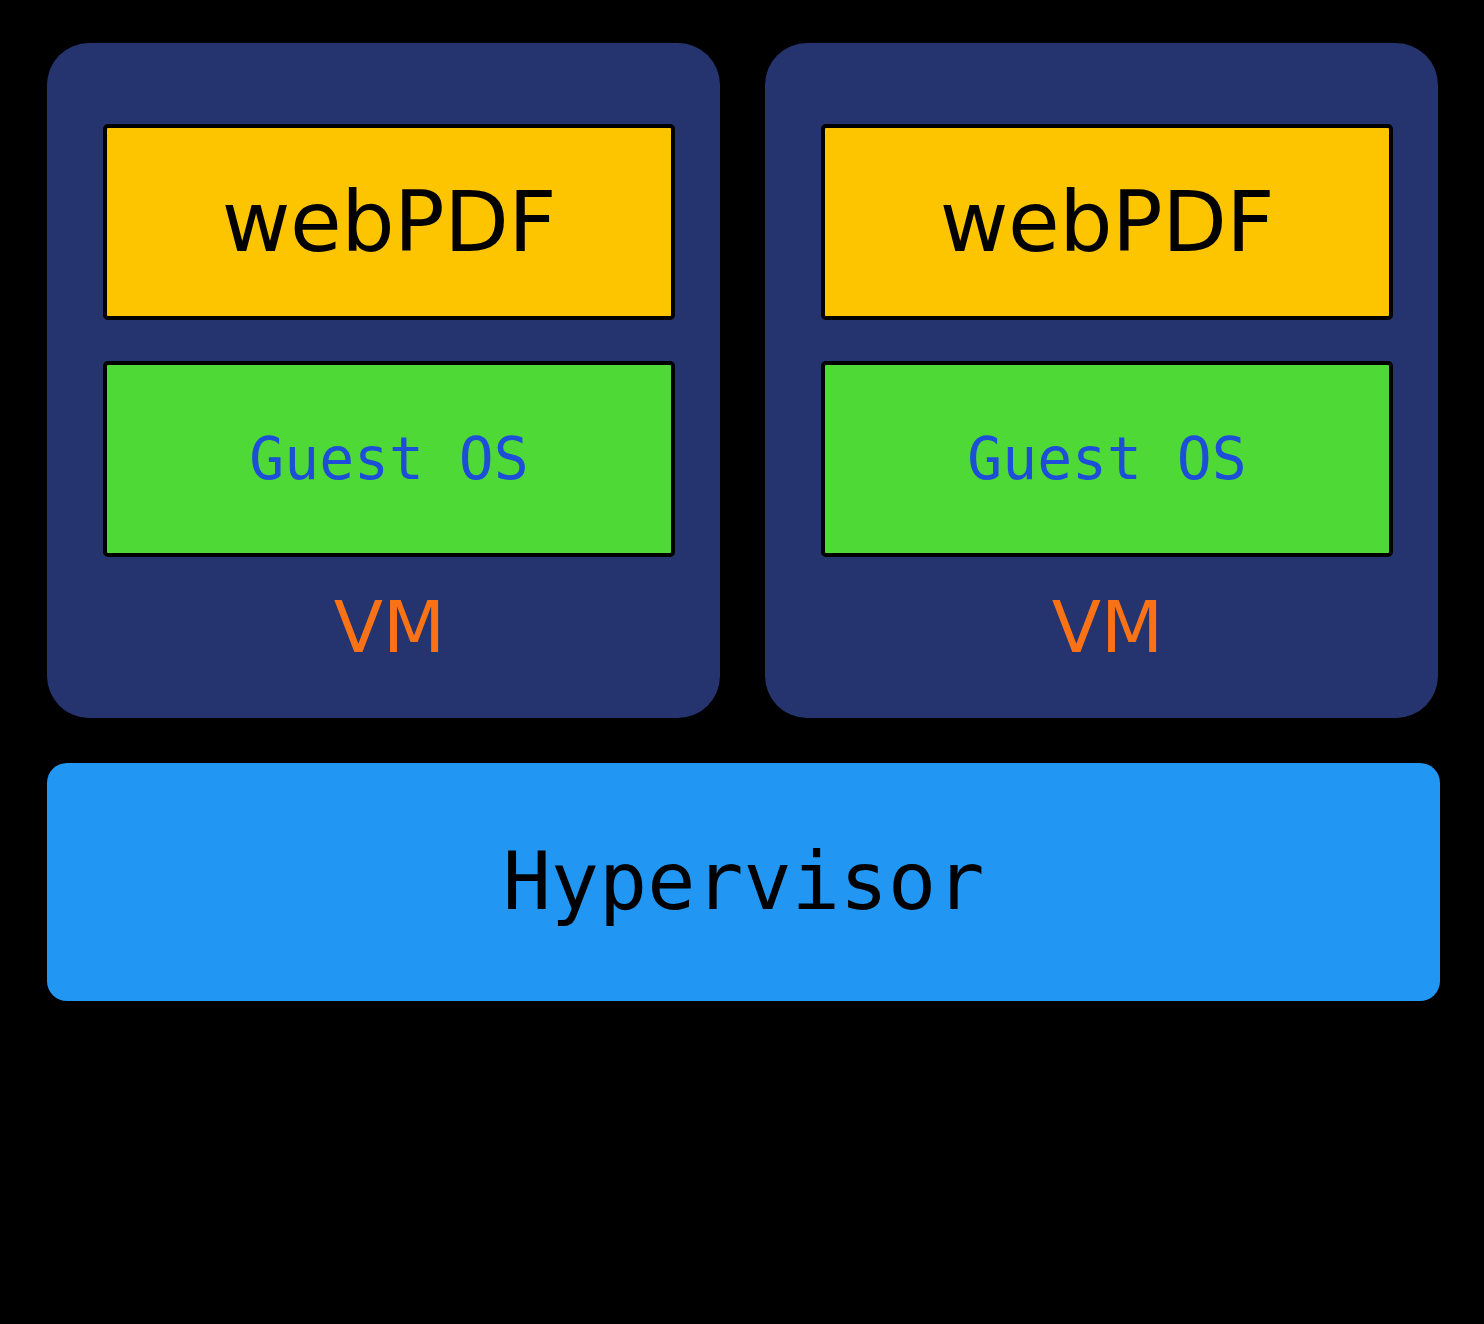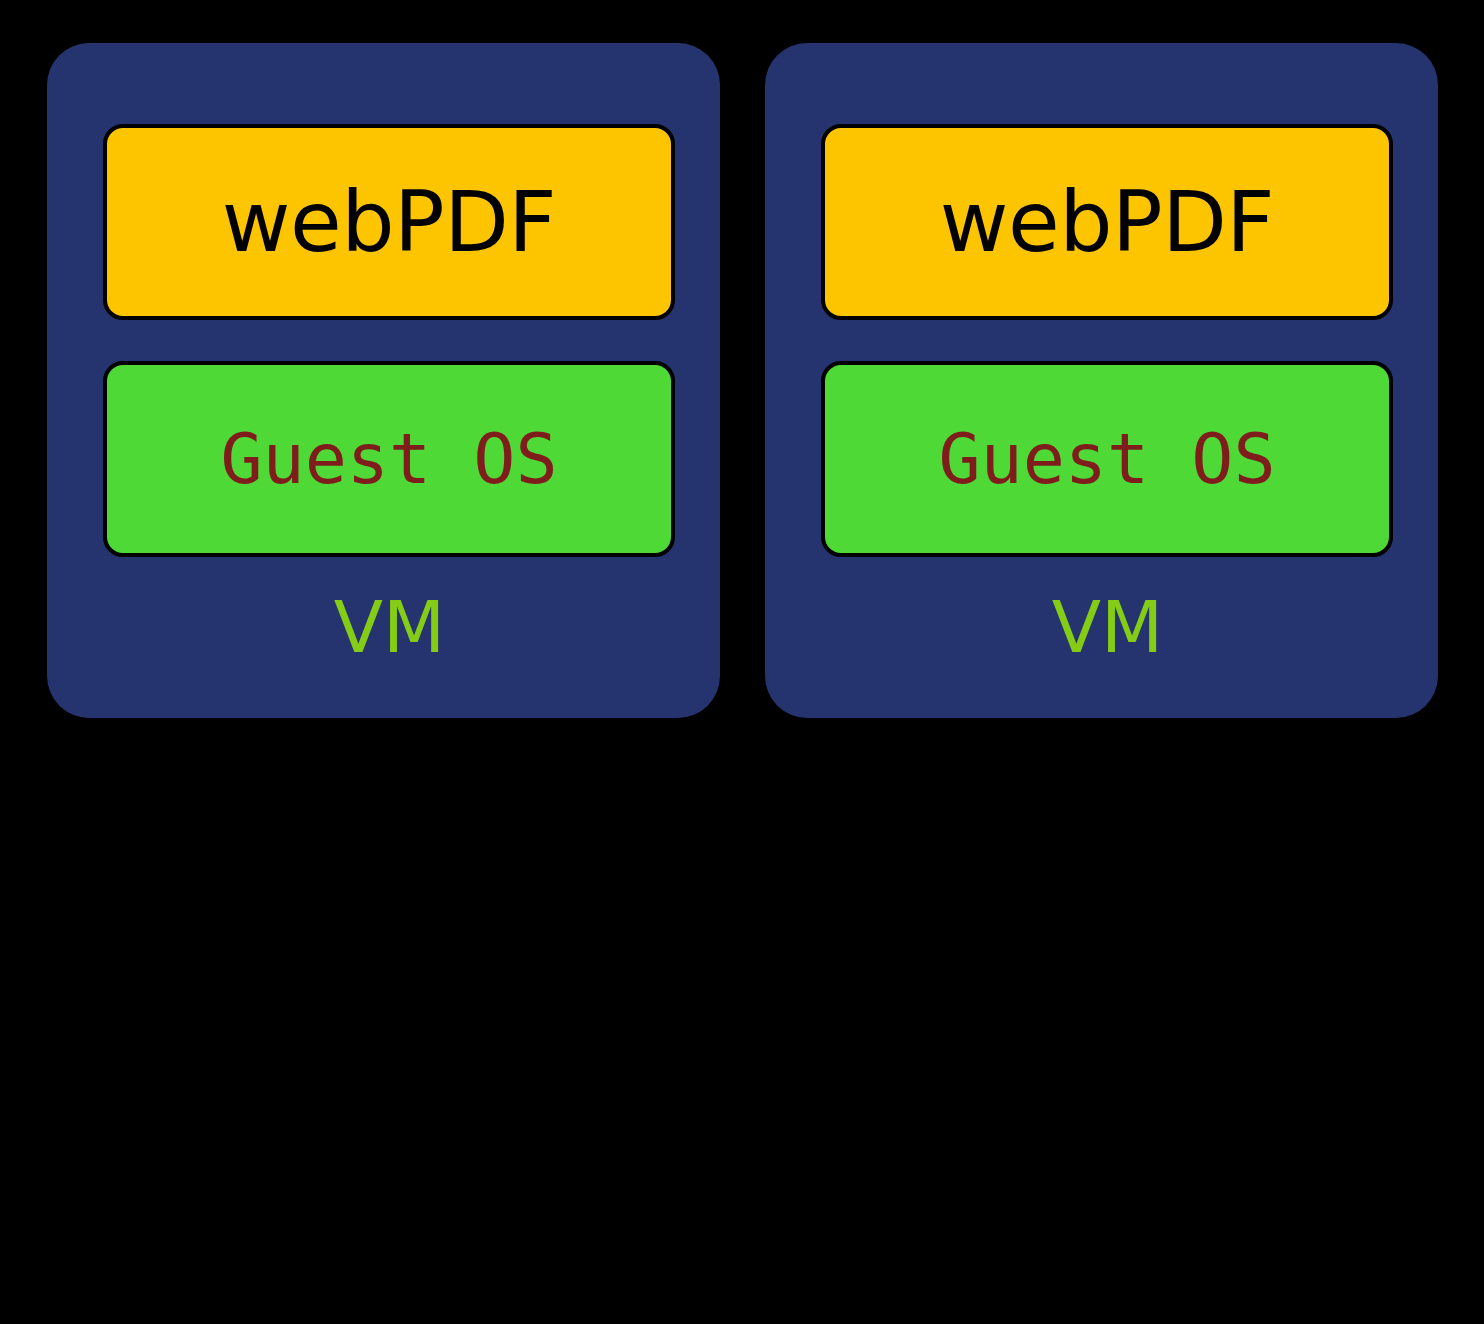--- a/index.html
+++ b/index.html
@@ -33,21 +33,21 @@
   }
   #vm-card-1 { left: 47px; }
   #vm-card-2 { left: 765px; }
 
   .inner-box {
     position: absolute;
     left: 56px;
     width: 572px;
     box-sizing: border-box;
     border: 4px solid #000000;
-    border-radius: 20px;
+    border-radius: 5px;
     display: flex;
     align-items: center;
     justify-content: center;
   }
 
   .app-box {
     top: 81px;
     height: 196px;
     background: #FCC500;
   }
@@ -60,36 +60,36 @@
     white-space: nowrap;
   }
 
   .os-box {
     top: 318px;
     height: 196px;
     background: #4ED936;
   }
   .os-label {
     font-family: "DejaVu Sans Mono", monospace;
-    font-size: 70px;
+    font-size: 58px;
     line-height: 1;
-    color: #7f1d1d;
+    color: #1d4ed8;
     white-space: nowrap;
   }
 
   .vm-label {
     position: absolute;
     left: 12px;
     right: 0;
     top: 548px;
     text-align: center;
     font-family: "DejaVu Sans", sans-serif;
     font-size: 72px;
     line-height: 1;
-    color: #84cc16;
+    color: #f97316;
     white-space: nowrap;
   }
 
   
   .layer {
     position: absolute;
     left: 47px;
     width: 1393px;
     box-sizing: border-box;
     border-radius: 20px;
@@ -136,15 +136,18 @@
   <div id="vm-card-2" class="vm-card">
     <div class="inner-box app-box">
       <span class="app-label">webPDF</span>
     </div>
     <div class="inner-box os-box">
       <span class="os-label">Guest OS</span>
     </div>
     <div class="vm-label">VM</div>
   </div>
 
+  <div id="hypervisor-layer" class="layer">
+    <span class="layer-label">Hypervisor</span>
+  </div>
 
 
 </div>
 
 </body></html>

